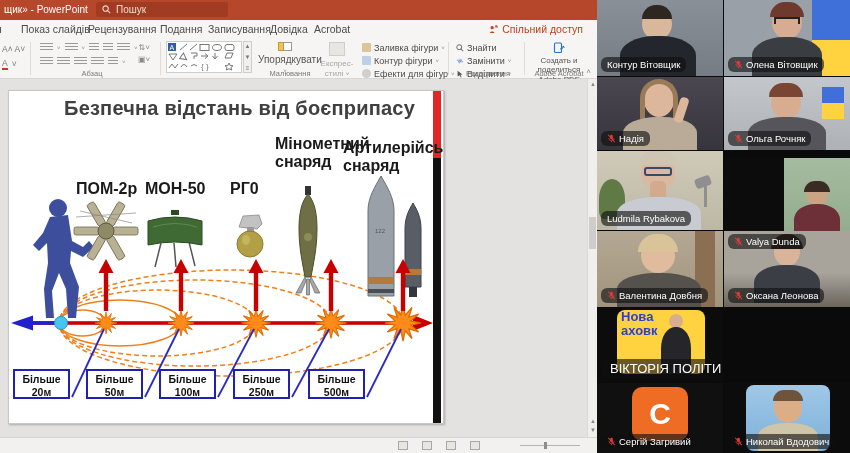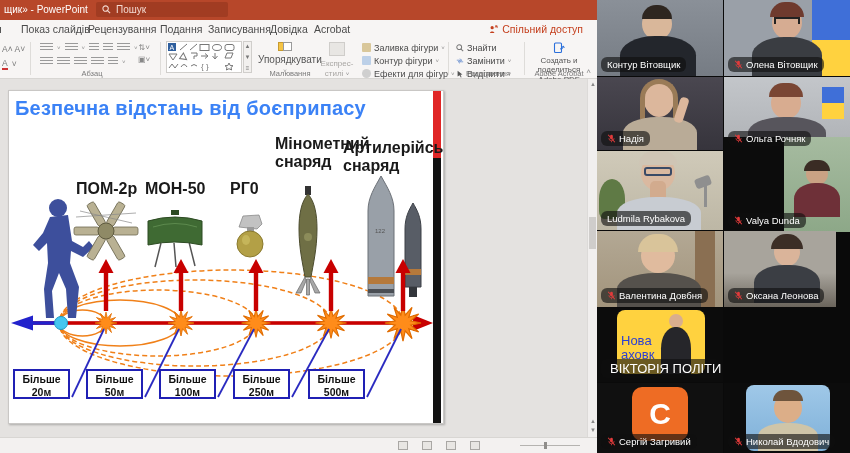--- a/index.html
+++ b/index.html
@@ -42,21 +42,21 @@
   .gray3 { color:#a8a6a3; }
   .ico9 { width:9px; height:9px; display:inline-block; background:#c9c7c4; border-radius:1px; }
   .chev { font-size:6px; color:#8a8a8a; }
   .ed-item { display:flex; align-items:center; gap:3px; font-size:9px; color:#4b4b4b; height:11px; }
   .collapse { position:absolute; right:6px; bottom:2px; font-size:8px; color:#8a8a8a; }
 
   
   .slidearea { position:absolute; left:0; top:79px; width:587px; height:358px; background:#e4e2e0; }
   .slide { position:absolute; left:8px; top:11px; width:436px; height:334px; background:#fff; border:1px solid #c9c7c5;
            box-shadow:1px 1px 2px rgba(0,0,0,.25); overflow:hidden; }
-  .slide-title { position:absolute; left:6px; top:6px; width:400px; text-align:left; font-size:20px; font-weight:bold; color:#3b82f6; letter-spacing:.2px; }
+  .slide-title { position:absolute; left:6px; top:6px; width:400px; text-align:right; font-size:20px; font-weight:bold; color:#404040; letter-spacing:.2px; }
   .rbar { position:absolute; right:2px; top:0; width:8px; height:100%; background:#111; }
   .rbar:before { content:""; position:absolute; left:0; top:0; width:100%; height:67px; background:#e02626; }
   .mlabel { position:absolute; font-size:16px; font-weight:bold; color:#1a1a1a; line-height:1.15; }
   .dbox { position:absolute; width:57px; height:30px; background:#fff; border:2px solid #2020b4; color:#111;
           font-size:10.5px; font-weight:bold; text-align:center; line-height:1.2; padding-top:2px; }
   .slidesvg { position:absolute; left:0; top:0; }
 
   
   .vscroll { position:absolute; right:0; top:79px; width:10px; height:358px; background:#f1efee; border-left:1px solid #dcdad8; }
   .vs-up { position:absolute; top:2px; left:1px; width:8px; text-align:center; font-size:6px; color:#888; }
@@ -459,21 +459,21 @@
         <div class="phead" style="left:42px; top:0; width:38px; height:14px; background:#cfc5b5; border-radius:18px 18px 0 0"></div>
         <div style="position:absolute; left:47px; top:16px; width:28px; height:9px; border:2px solid #3a4a66; border-radius:3px"></div>
         <div style="position:absolute; left:53px; top:30px; width:16px; height:22px; background:#d2ab8e; border-radius:5px"></div>
         <div class="pbody" style="left:20px; top:46px; width:84px; height:34px; background:#c8ccd2"></div>
       </div>
       <div class="nlabel">
           <span>Ludmila Rybakova</span>
         </div>
     </div>
 
-    <div class="tile" style="left:127px; top:137px; width:126px; height:95px">
+    <div class="tile" style="left:127px; top:158px; width:126px; height:95px">
       <div class="scene" style="background:#0c0c0c">
         <div style="position:absolute; right:0; top:0; width:66px; height:100%; background:linear-gradient(#a6bba0,#8da888)">
           <div class="phead" style="left:22px; top:26px; width:22px; height:22px; background:#caa284"></div>
           <div class="phead" style="left:20px; top:23px; width:26px; height:11px; background:#3a2c24; border-radius:12px 12px 0 0"></div>
           <div class="pbody" style="left:10px; top:46px; width:46px; height:34px; background:#6e3038"></div>
         </div>
       </div>
       <div class="nlabel">
         <svg width="9" height="9" viewBox="0 0 12 12">
             <rect x="4.2" y="1" width="3.6" height="6" rx="1.8" fill="#e23b3b"></rect>
@@ -496,41 +496,41 @@
         <svg width="9" height="9" viewBox="0 0 12 12">
             <rect x="4.2" y="1" width="3.6" height="6" rx="1.8" fill="#e23b3b"></rect>
             <path d="M2.5 5.5a3.5 3.5 0 0 0 7 0" fill="none" stroke="#e23b3b"></path>
             <line x1="6" y1="9" x2="6" y2="11" stroke="#e23b3b"></line>
             <line x1="1.5" y1="1" x2="10.5" y2="11" stroke="#e23b3b" stroke-width="1.4"></line>
           </svg>
         <span>Валентина Довбня</span>
       </div>
     </div>
 
-    <div class="tile" style="left:127px; top:231px; width:112px; height:76px">
+    <div class="tile" style="left:127px; top:231px; width:126px; height:76px">
       <div class="scene" style="background:linear-gradient(#a8a49c 55%, #6b655c)">
         <div class="phead" style="left:50px; top:7px; width:26px; height:28px; background:#dab49a"></div>
         <div class="phead" style="left:47px; top:3px; width:32px; height:15px; background:#3c2e26; border-radius:15px 15px 0 0"></div>
         <div class="pbody" style="left:30px; top:34px; width:66px; height:38px; background:#3b3e44"></div>
       </div>
       <div class="nlabel">
         <svg width="9" height="9" viewBox="0 0 12 12">
             <rect x="4.2" y="1" width="3.6" height="6" rx="1.8" fill="#e23b3b"></rect>
             <path d="M2.5 5.5a3.5 3.5 0 0 0 7 0" fill="none" stroke="#e23b3b"></path>
             <line x1="6" y1="9" x2="6" y2="11" stroke="#e23b3b"></line>
             <line x1="1.5" y1="1" x2="10.5" y2="11" stroke="#e23b3b" stroke-width="1.4"></line>
           </svg>
         <span>Оксана Леонова</span>
       </div>
     </div>
 
     <div class="tile" style="left:0; top:308px; width:126px; height:74px">
       <div class="scene" style="background:#0c0c0c">
         <div class="vcard" style="left:20px; top:2px; width:88px; height:64px; background:#ffd23f">
-          <div style="position:absolute; left:4px; top:24px; color:#2b3fd4; font-weight:normal; font-size:13px; line-height:1.1">
+          <div style="position:absolute; left:4px; top:0; color:#2b3fd4; font-weight:bold; font-size:13px; line-height:1.1">
             <span>Нова</span><br><span>аховк</span>
           </div>
           <div class="phead" style="right:22px; top:4px; width:14px; height:14px; background:#d9ae8e"></div>
           <div class="pbody" style="right:14px; top:17px; width:30px; height:47px; background:#26262a"></div>
         </div>
       </div>
       <div class="nlabel" style="font-size:13px">
         <svg width="9" height="9" viewBox="0 0 12 12">
             <rect x="4.2" y="1" width="3.6" height="6" rx="1.8" fill="#e23b3b"></rect>
             <path d="M2.5 5.5a3.5 3.5 0 0 0 7 0" fill="none" stroke="#e23b3b"></path>

